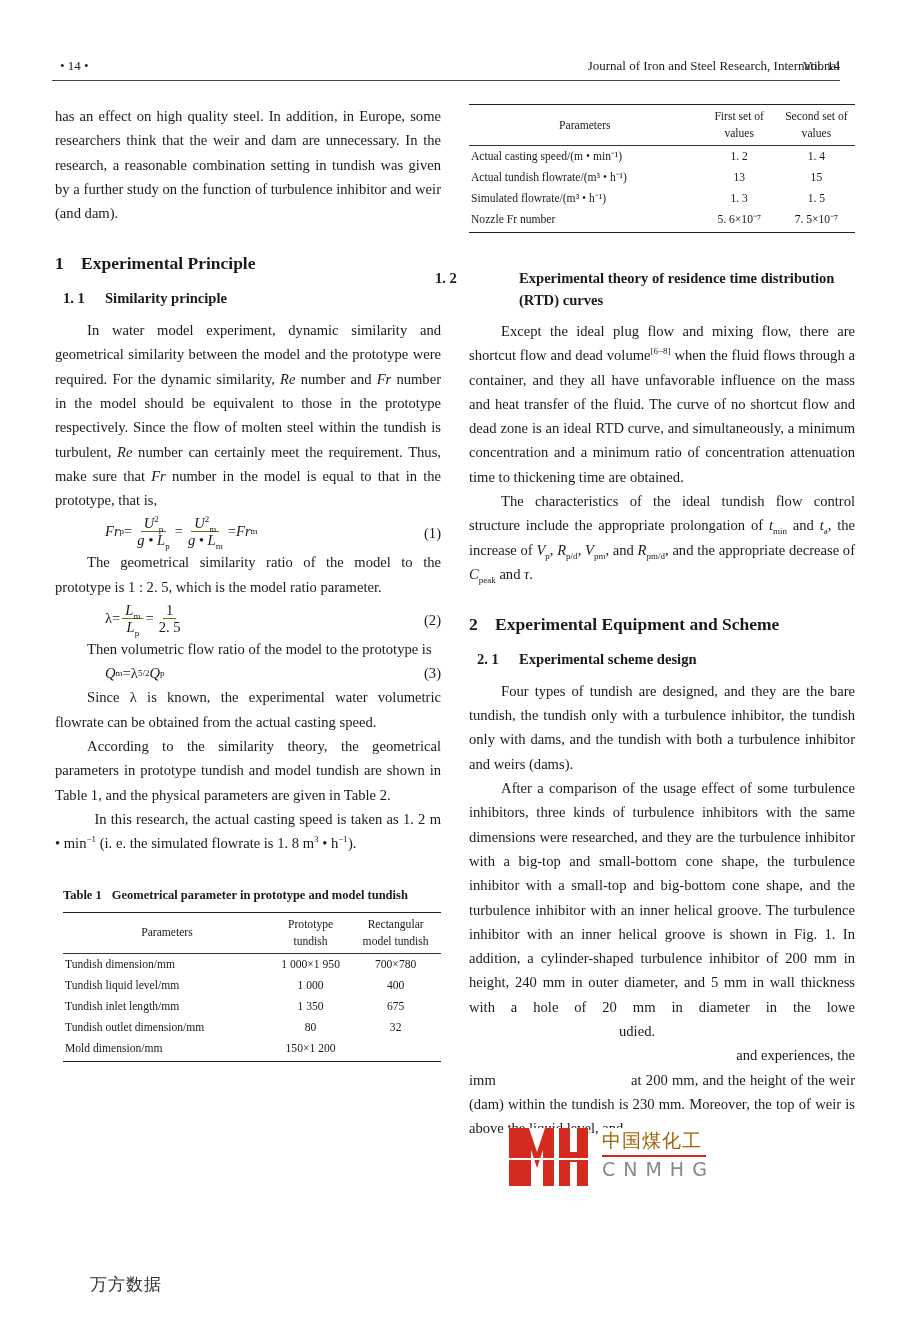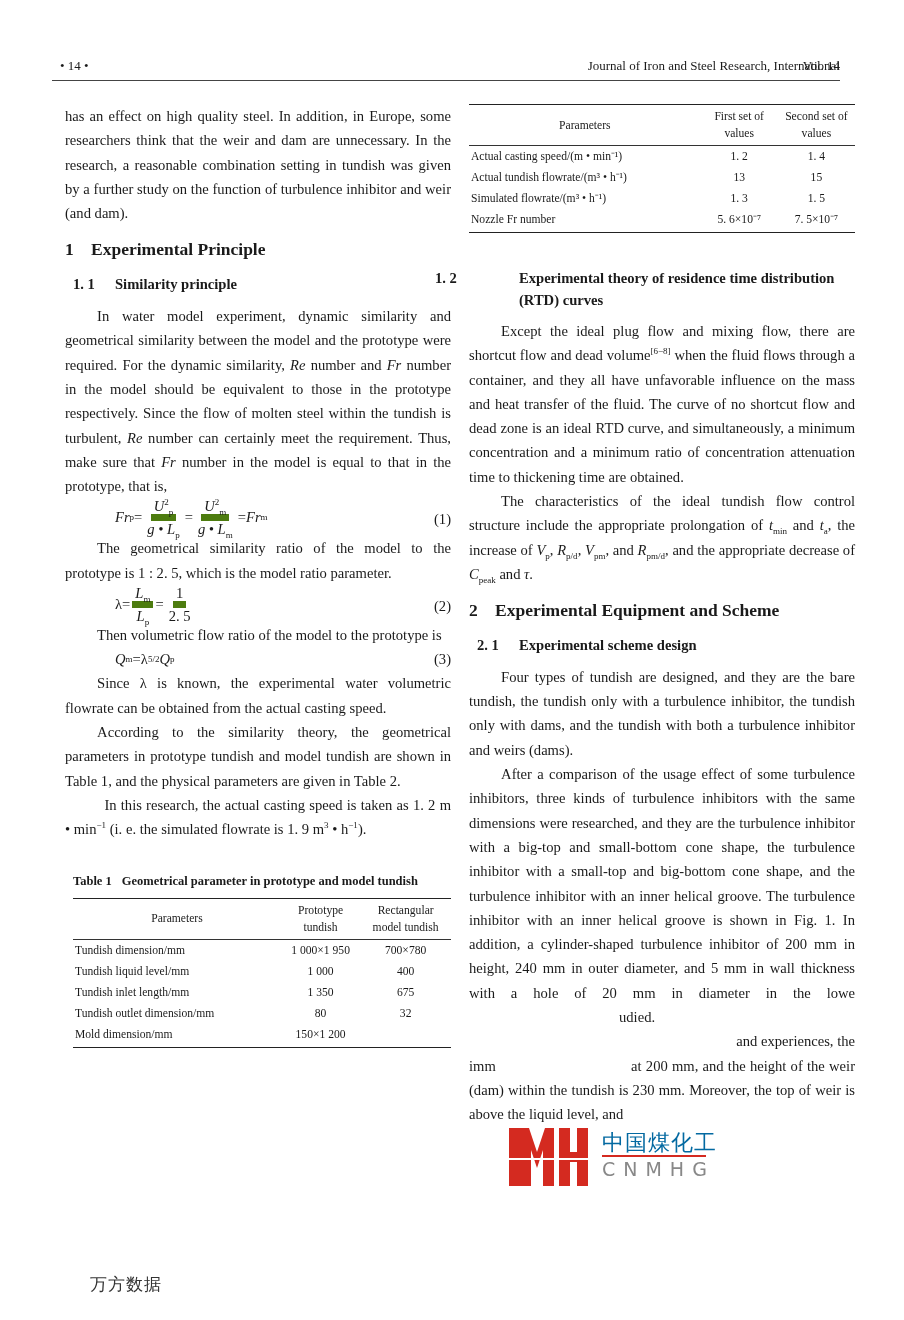--- a/index.html
+++ b/index.html
@@ -5,53 +5,53 @@
   html, body { margin: 0; padding: 0; background: #ffffff; }
   body { width: 904px; height: 1320px; position: relative; overflow: hidden;
          font-family: "Liberation Serif", "DejaVu Serif", serif; color: #1a1a1a; }
   .header { position: absolute; top: 52px; left: 52px; width: 788px; height: 22px; font-size: 13px; }
   .header .pg { position: absolute; left: 8px; top: 6px; }
   .header .jt { position: absolute; left: 0; right: 0; top: 6px; text-align: right; }
   .header .vol { position: absolute; right: 0; top: 6px; }
   .hrule { position: absolute; top: 80px; left: 52px; width: 788px; height: 1px; background: #444; }
 
   .col { position: absolute; top: 104px; width: 386px; font-size: 14.6px; line-height: 24.3px; }
-  .col.left { left: 65px; }
+  .col.left { left: 55px; }
   .col.right { left: 469px; }
   p { margin: 0; text-align: justify; }
   p.ind { text-indent: 2.2em; }
   p.ind2 { text-indent: 2.7em; }
-  .h1 { font-weight: bold; font-size: 17.5px; margin: 12px 0 10px 0; font-family: "Liberation Serif", serif; }
+  .h1 { font-weight: bold; font-size: 17.5px; margin: 26px 0 10px 0; font-family: "Liberation Serif", serif; }
   .h1 .num { display: inline-block; width: 26px; }
   .h2 { font-weight: bold; font-size: 14.6px; margin: 8px; }
   .h2 .num { display: inline-block; width: 42px; }
   .h2.wrap { padding-left: 42px; text-indent: -42px; line-height: 22px; }
   i { font-style: italic; }
   sub, sup { font-size: 9px; line-height: 0; }
 
   .eq { position: relative; height: 38px; padding-left: 50px; display: flex; align-items: center; }
   .eq .eqn { position: absolute; right: 0; top: 9px; }
   .frac { display: inline-flex; flex-direction: column; align-items: center; vertical-align: middle; margin: 0 2px; line-height: 16px; }
-  .frac .num-part { border-bottom: 7px solid #4d7c0f; padding: 0 3px; }
+  .frac .num-part { border-bottom: 1px solid #4d7c0f; padding: 0 3px; }
   .frac .den-part { padding: 0 3px; text-align: center; }
 
   table.tbl { border-collapse: collapse; width: 100%; font-size: 11.6px; line-height: 17px; font-family: "Liberation Serif", serif; }
   table.tbl th { font-weight: normal; padding: 3px 2px; border-bottom: 1px solid #333; }
   table.tbl thead tr:first-child th { border-top: 1.5px solid #222; }
   table.tbl td { padding: 2px 2px; }
   table.tbl tbody tr:last-child td { border-bottom: 1.5px solid #222; padding-bottom: 4px; }
   table.tbl td.c, table.tbl th.c { text-align: center; }
   .tcap { font-weight: bold; font-size: 12.5px; margin-bottom: 4px; white-space: nowrap; }
   .tcap .tn { margin-right: 10px; }
 
   .footer-mark { position: absolute; left: 90px; top: 1273px; font-family: "DejaVu Sans", sans-serif; font-size: 17px; color: #333; letter-spacing: 1px; }
 
   .logo { position: absolute; left: 507px; top: 1128px; width: 250px; height: 60px; }
   .logo .mh { position: absolute; left: 0; top: 0; width: 82px; height: 58px; }
-  .logo .cn { position: absolute; left: 95px; top: 0; font-family: "DejaVu Sans", sans-serif; font-size: 22px; color: #0369a1; letter-spacing: 1px; background: #fff; padding-right: 2px; }
+  .logo .cn { position: absolute; left: 95px; top: 0; font-family: "DejaVu Sans", sans-serif; font-size: 19px; color: #a16207; letter-spacing: 1px; background: #fff; padding-right: 2px; }
   .logo .bar { position: absolute; left: 95px; top: 27px; width: 104px; height: 2px; background: #d42a20; }
   .logo .en { position: absolute; left: 95px; top: 30px; font-family: "DejaVu Sans", sans-serif; font-size: 19px; color: #888; letter-spacing: 8px; }
 </style>
 </head>
 <body>
 
 <div class="header">
   <span class="pg">• 14 •</span>
   <span class="jt">Journal of Iron and Steel Research, International</span>
   <span class="vol">Vol. 14</span>
@@ -115,21 +115,21 @@
     <span>=</span>
     <span>λ</span>
       <sup>5/2</sup>
     <i>Q</i>
       <sub>p</sub>
     <span class="eqn" style="top:0;">(3)</span>
   </div>
 
   <p class="ind">Since λ is known, the experimental water volumetric flowrate can be obtained from the actual casting speed.</p>
   <p class="ind">According to the similarity theory, the geometrical parameters in prototype tundish and model tundish are shown in Table 1, and the physical parameters are given in Table 2.</p>
-  <p class="ind2"><span>In this research, the actual casting speed is taken as 1. 2 m • min</span><sup>−1</sup><span> (i. e.  the simulated flowrate is 1. 9 m</span><sup>3</sup><span> • h</span><sup>−1</sup><span>).</span></p>
+  <p class="ind2"><span>In this research, the actual casting speed is taken as 1. 2 m • min</span><sup>−1</sup><span> (i. e.  the simulated flowrate is 1. 8 m</span><sup>3</sup><span> • h</span><sup>−1</sup><span>).</span></p>
 
   <div style="margin-top:28px; margin-left:8px;">
     <div class="tcap">
       <span class="tn">Table 1</span><span>Geometrical parameter in prototype and model tundish</span>
     </div>
     <table class="tbl">
       <thead>
         <tr>
           <th style="width:55%;">Parameters</th>
           <th class="c" style="width:21%;">Prototype tundish</th>

